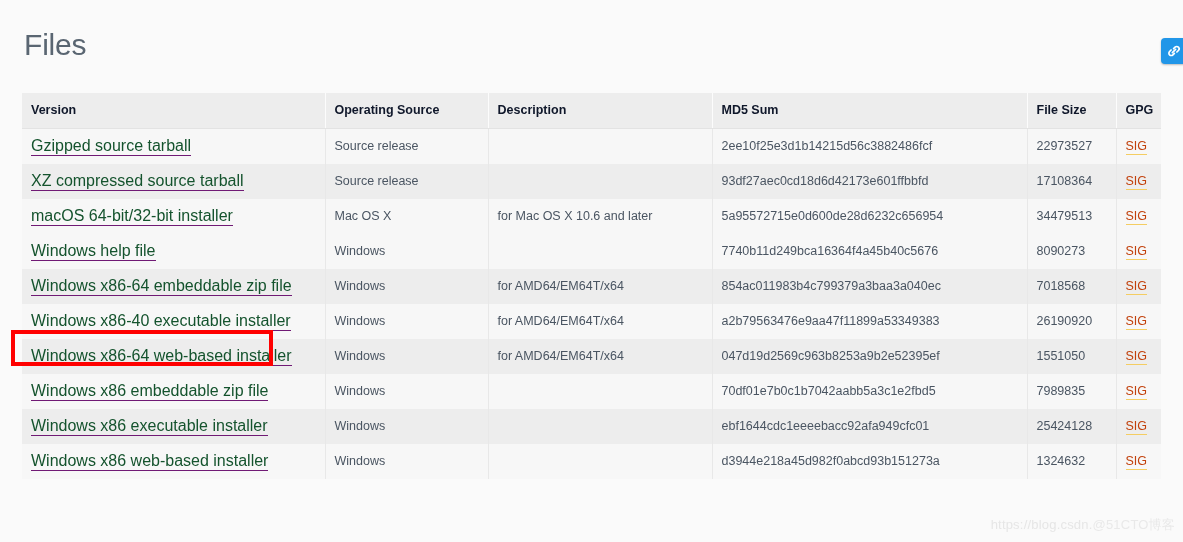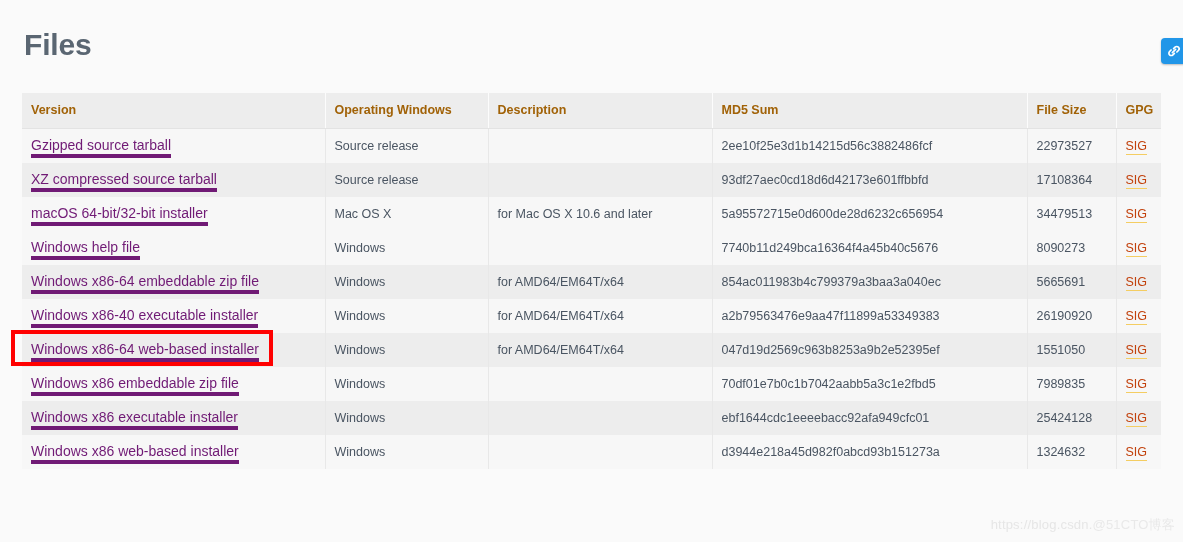--- a/index.html
+++ b/index.html
@@ -15,21 +15,21 @@
     font-family: "Liberation Sans", sans-serif;
     position: relative;
   }
 
   
   #page-title {
     position: absolute;
     left: 24px;
     top: 26px;
     font-size: 30px;
-    font-weight: bold;
+    font-weight: normal;
     color: #5a6672;
     letter-spacing: -0.2px;
     line-height: 38px;
   }
 
   
   #link-badge {
     position: absolute;
     left: 1161px;
     top: 38px;
@@ -66,21 +66,21 @@
   table.files col.c-desc    { width: 224px; }
   table.files col.c-md5     { width: 315px; }
   table.files col.c-size    { width: 89px; }
   table.files col.c-gpg     { width: 45px; }
 
   table.files thead th {
     background: #ededed;
     text-align: left;
     font-weight: bold;
     font-size: 12.5px;
-    color: #a16207;
+    color: #0f172a;
     padding: 10px 9px 11px 9px;
     height: 34px;
     border-right: 1px solid #fcfcfc;
     border-bottom: 1px solid #e3e3e3;
     white-space: nowrap;
   }
   table.files thead th:last-child { border-right: none; }
 
   table.files tbody td {
     padding: 8px 9px;
@@ -98,25 +98,25 @@
   table.files tbody tr.even td { background: #ededed; }
 
   table.files tbody td.cell-os,
   table.files tbody td.cell-desc,
   table.files tbody td.cell-md5,
   table.files tbody td.cell-size {
     color: #4a5562;
   }
 
   a.dl {
-    color: #701a75;
+    color: #14532d;
     text-decoration: none;
-    border-bottom: 4px solid #701a75;
+    border-bottom: 1px solid #701a75;
     padding-bottom: 1px;
-    font-size: 14px;
+    font-size: 16px;
   }
 
   a.sig {
     color: #c2410c;
     text-decoration: none;
     border-bottom: 1px solid #f4cd62;
     padding-bottom: 1px;
     font-size: 12.5px;
   }
 
@@ -168,21 +168,21 @@
       <col class="c-version">
         <col class="c-os">
         <col class="c-desc">
       <col class="c-md5">
         <col class="c-size">
         <col class="c-gpg">
     </colgroup>
     <thead>
       <tr>
         <th>Version</th>
-        <th>Operating Windows</th>
+        <th>Operating Source</th>
         <th>Description</th>
         <th>MD5 Sum</th>
         <th>File Size</th>
         <th>GPG</th>
       </tr>
     </thead>
     <tbody id="files-table-body">
         <tr class="odd">
           <td class="cell-version"><a class="dl" href="#">Gzipped source tarball</a></td>
           <td class="cell-os">Source release</td>
@@ -213,21 +213,21 @@
           <td class="cell-desc"></td>
           <td class="cell-md5">7740b11d249bca16364f4a45b40c5676</td>
           <td class="cell-size">8090273</td>
           <td class="cell-gpg"><a class="sig" href="#">SIG</a></td>
         </tr>
         <tr class="even">
           <td class="cell-version"><a class="dl" href="#">Windows x86-64 embeddable zip file</a></td>
           <td class="cell-os">Windows</td>
           <td class="cell-desc">for AMD64/EM64T/x64</td>
           <td class="cell-md5">854ac011983b4c799379a3baa3a040ec</td>
-          <td class="cell-size">5665691</td>
+          <td class="cell-size">7018568</td>
           <td class="cell-gpg"><a class="sig" href="#">SIG</a></td>
         </tr>
         <tr class="odd">
           <td class="cell-version"><a class="dl" href="#">Windows x86-40 executable installer</a></td>
           <td class="cell-os">Windows</td>
           <td class="cell-desc">for AMD64/EM64T/x64</td>
           <td class="cell-md5">a2b79563476e9aa47f11899a53349383</td>
           <td class="cell-size">26190920</td>
           <td class="cell-gpg"><a class="sig" href="#">SIG</a></td>
         </tr>

